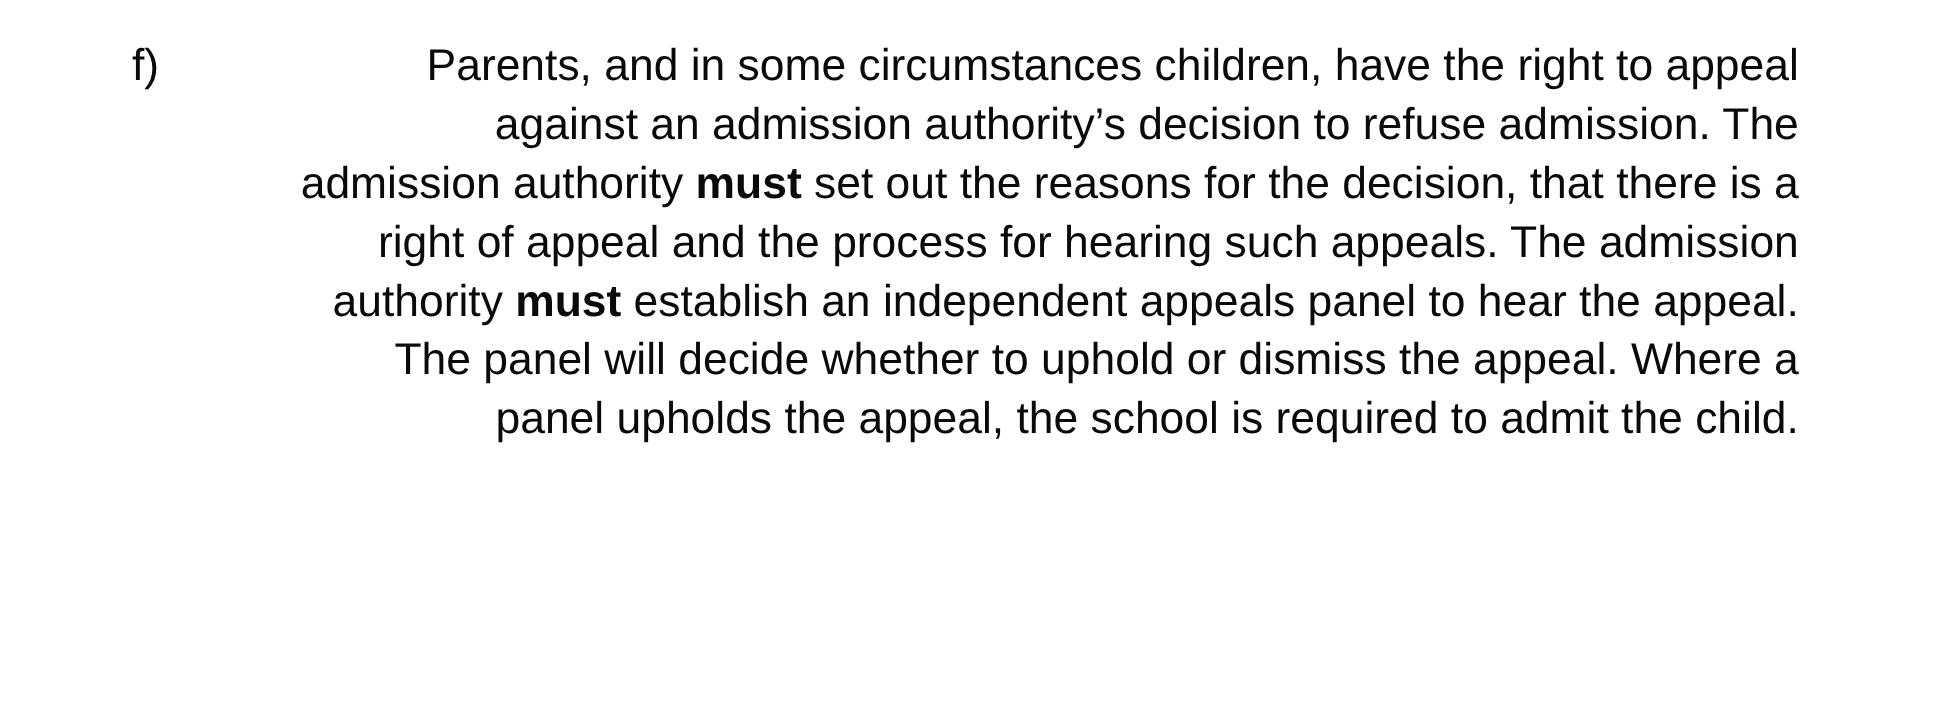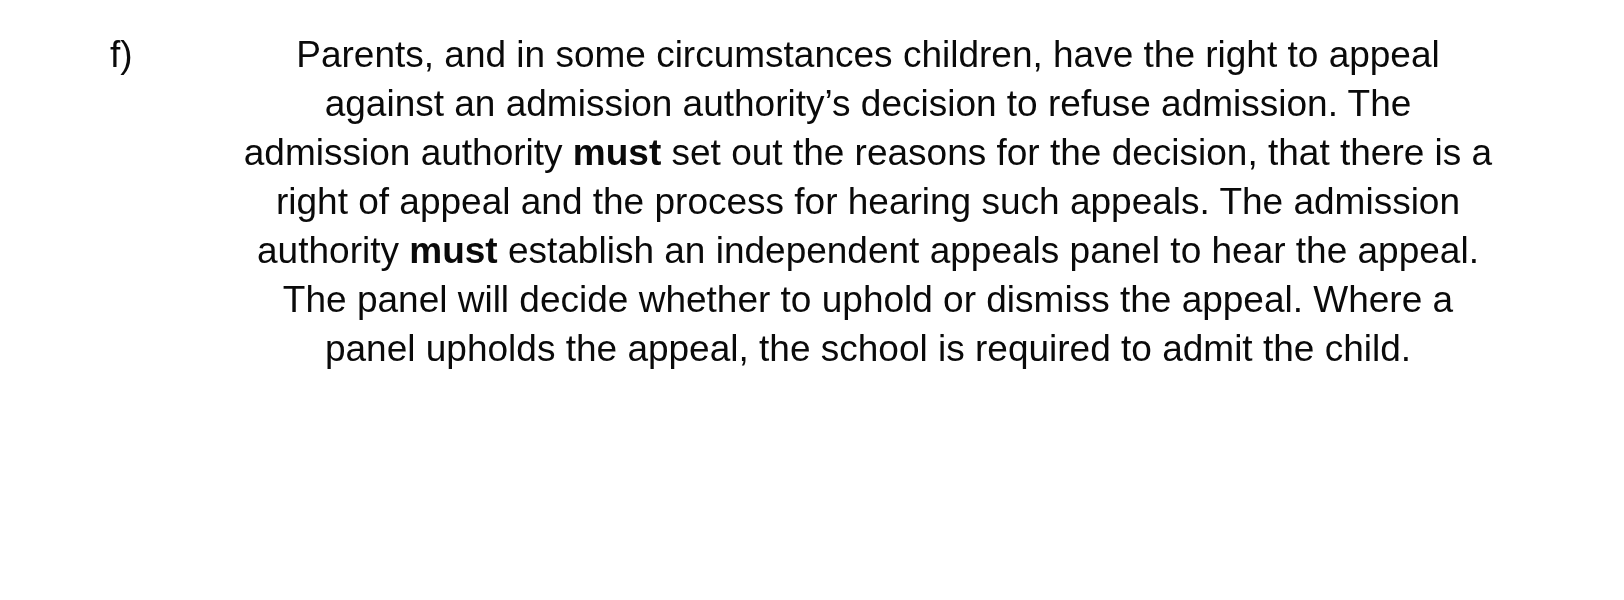--- a/index.html
+++ b/index.html
@@ -30,21 +30,21 @@
     white-space: nowrap;
   }
   .paragraph-body {
     flex: 0 0 auto;
     width: 1262px;
     margin: 0;
     font-size: 37px;
     line-height: 49px;
     letter-spacing: 0px;
     word-spacing: 0px;
-    text-align: center;
+    text-align: right;
   }
   .paragraph-body b {
     font-weight: bold;
   }
 </style>
 </head>
 <body>
 
 <div class="page">
   <div class="list-item">

